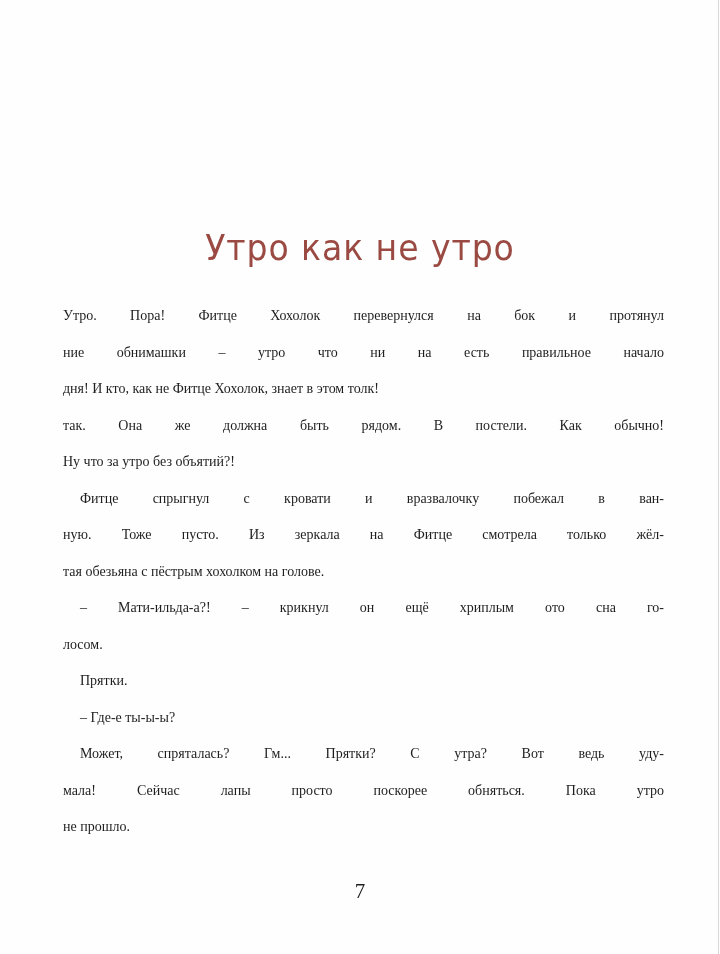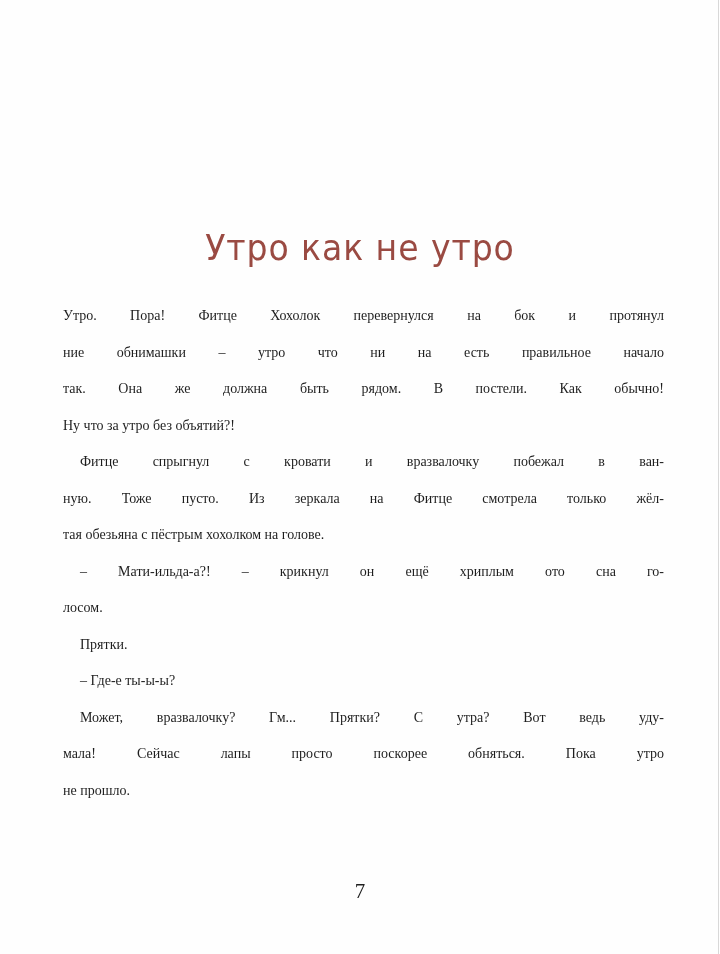--- a/index.html
+++ b/index.html
@@ -73,27 +73,28 @@
 </head>
 <body>
 
 <div class="page-edge"></div>
 
 <h1 class="chapter-title" style="color: rgb(154, 74, 66);">Утро как не утро</h1>
 
 <div class="body-text">
   <span class="line">Утро. Пора! Фитце Хохолок перевернулся на бок и протянул</span>
   <span class="line">ние обнимашки – утро что ни на есть правильное начало</span>
+  <span class="line last">дня! И кто, как не Фитце Хохолок, знает в этом толк!</span>
   <span class="line">так. Она же должна быть рядом. В постели. Как обычно!</span>
   <span class="line last">Ну что за утро без объятий?!</span>
   <span class="line indent">Фитце спрыгнул с кровати и вразвалочку побежал в ван-</span>
   <span class="line">ную. Тоже пусто. Из зеркала на Фитце смотрела только жёл-</span>
   <span class="line last">тая обезьяна с пёстрым хохолком на голове.</span>
   <span class="line indent">– Мати-ильда-а?! – крикнул он ещё хриплым ото сна го-</span>
   <span class="line last">лосом.</span>
   <span class="line indent last">Прятки.</span>
   <span class="line indent last">– Где-е ты-ы-ы?</span>
-  <span class="line indent">Может, вразвалочку? Гм... Прятки? С утра? Вот ведь уду-</span>
+  <span class="line indent">Может, спряталась? Гм... Прятки? С утра? Вот ведь уду-</span>
   <span class="line">мала! Сейчас лапы просто поскорее обняться. Пока утро</span>
   <span class="line last">не прошло.</span>
 </div>
 
 <div class="page-number">7</div>
 
 </body></html>

